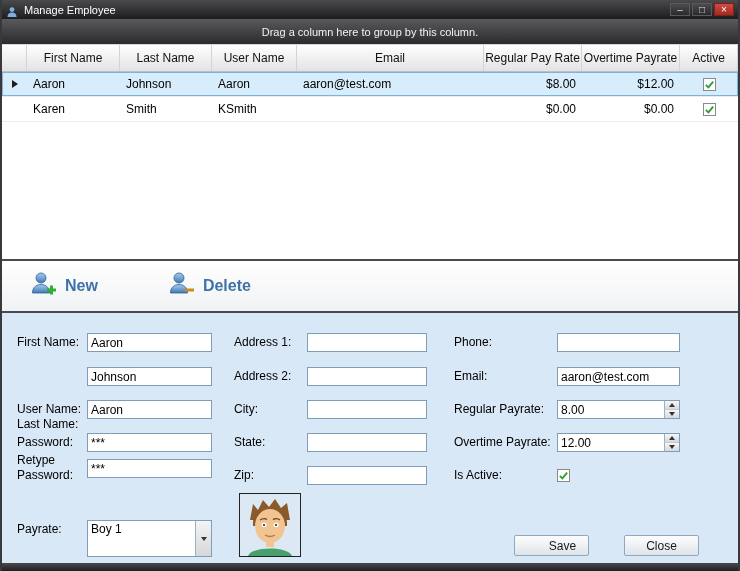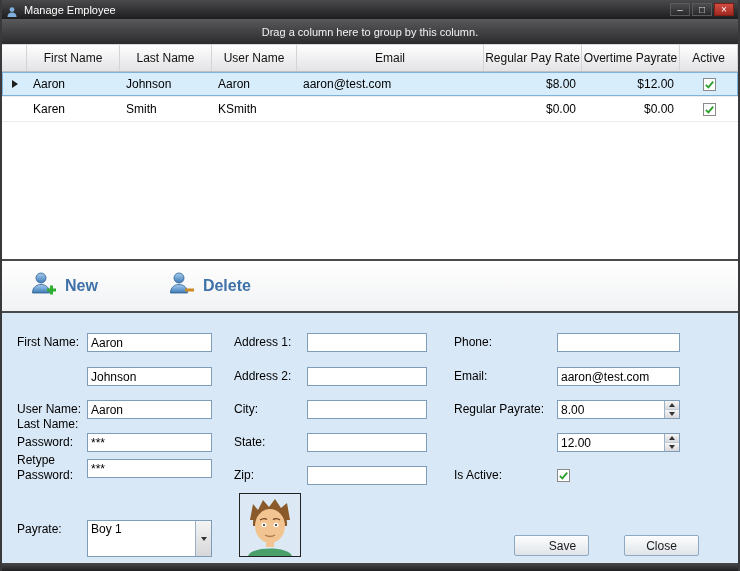--- a/index.html
+++ b/index.html
@@ -283,20 +283,21 @@
       <span class="spin">
         <span class="spin-btn">
             <span class="tri-up"></span>
           </span>
         <span class="spin-btn">
             <span class="tri-down"></span>
           </span>
       </span>
     </div>
 
+    <span class="flabel" style="left:452px; top:120px;">Overtime Payrate:</span>
     <div class="spinwrap" style="left:555px; top:120px; width:123px;">
       <input class="finput" value="12.00" style="">
       <span class="spin">
         <span class="spin-btn">
             <span class="tri-up"></span>
           </span>
         <span class="spin-btn">
             <span class="tri-down"></span>
           </span>
       </span>

